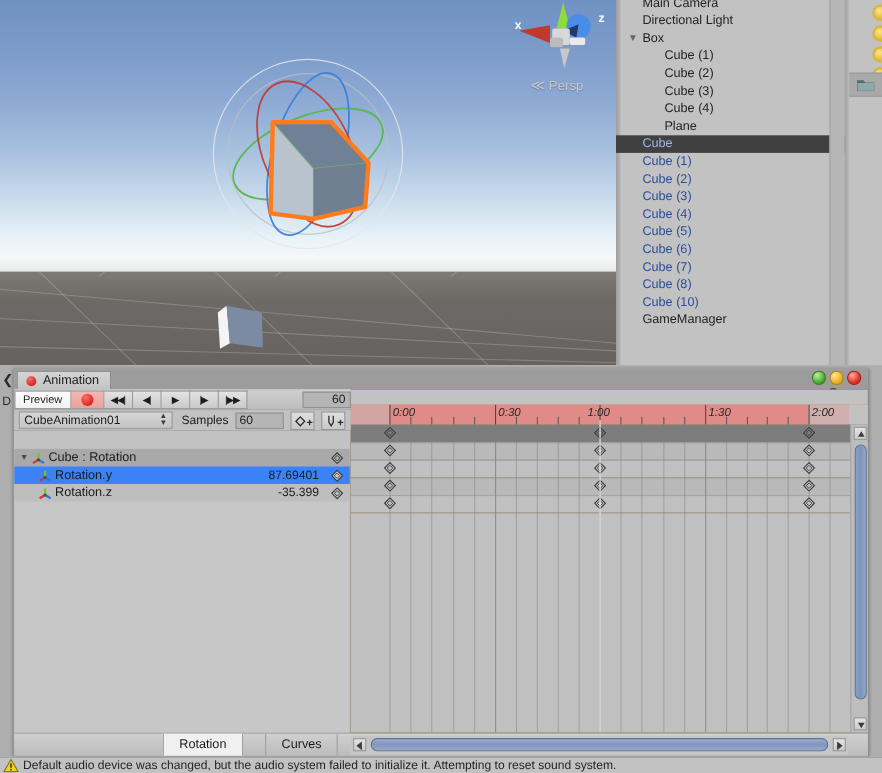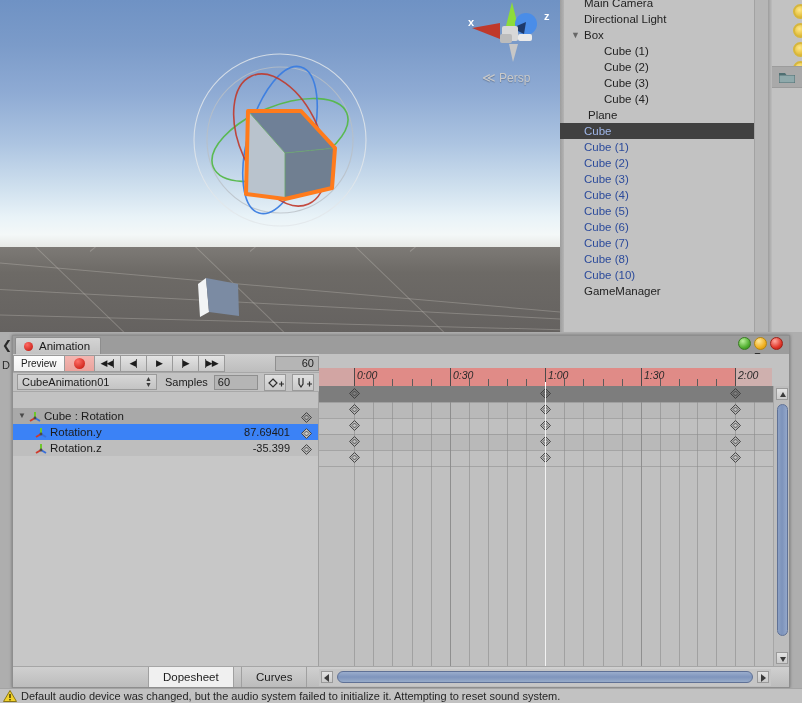--- a/index.html
+++ b/index.html
@@ -379,21 +379,21 @@
   <div id="hierarchy">
     <div class="h-left-border"></div>
     <div id="hierarchy-rows" style="padding-top: 0px; margin-top: -5px;">
         <div class="hrow" style="padding-left: 24px;"><span class="hlabel">Main Camera</span></div>
         <div class="hrow" style="padding-left: 24px;"><span class="hlabel">Directional Light</span></div>
         <div class="hrow" style="padding-left: 11px;"><span class="foldout">▼</span><span class="hlabel">Box</span></div>
         <div class="hrow" style="padding-left: 44px;"><span class="hlabel">Cube (1)</span></div>
         <div class="hrow" style="padding-left: 44px;"><span class="hlabel">Cube (2)</span></div>
         <div class="hrow" style="padding-left: 44px;"><span class="hlabel">Cube (3)</span></div>
         <div class="hrow" style="padding-left: 44px;"><span class="hlabel">Cube (4)</span></div>
-        <div class="hrow" style="padding-left: 28px;"><span class="hlabel">Plane</span></div>
+        <div class="hrow" style="padding-left: 44px;"><span class="hlabel">Plane</span></div>
         <div class="hrow prefab selected" style="padding-left: 24px;"><span class="hlabel">Cube</span></div>
         <div class="hrow prefab" style="padding-left: 24px;"><span class="hlabel">Cube (1)</span></div>
         <div class="hrow prefab" style="padding-left: 24px;"><span class="hlabel">Cube (2)</span></div>
         <div class="hrow prefab" style="padding-left: 24px;"><span class="hlabel">Cube (3)</span></div>
         <div class="hrow prefab" style="padding-left: 24px;"><span class="hlabel">Cube (4)</span></div>
         <div class="hrow prefab" style="padding-left: 24px;"><span class="hlabel">Cube (5)</span></div>
         <div class="hrow prefab" style="padding-left: 24px;"><span class="hlabel">Cube (6)</span></div>
         <div class="hrow prefab" style="padding-left: 24px;"><span class="hlabel">Cube (7)</span></div>
         <div class="hrow prefab" style="padding-left: 24px;"><span class="hlabel">Cube (8)</span></div>
         <div class="hrow prefab" style="padding-left: 24px;"><span class="hlabel">Cube (10)</span></div>
@@ -545,21 +545,21 @@
       <div id="time-ruler">
         <div id="ruler-pre"></div>
         <div id="ruler-range"></div>
         <div id="ruler-post"></div>
         <div id="ruler-ticks">
             <div class="tick-major" style="left: 35px;"></div>
             <div class="tick-label" style="left: 35px;">0:00</div>
             <div class="tick-major" style="left: 131px;"></div>
             <div class="tick-label" style="left: 131px;">0:30</div>
             <div class="tick-major" style="left: 226px;"></div>
-            <div class="tick-label" style="left: 226px; text-align: center;">1:00</div>
+            <div class="tick-label" style="left: 212px; text-align: center;">1:00</div>
             <div class="tick-major" style="left: 322px;"></div>
             <div class="tick-label" style="left: 322px;">1:30</div>
             <div class="tick-major" style="left: 416px;"></div>
             <div class="tick-label" style="left: 416px;">2:00</div>
             <div class="tick-minor" style="left: 54px;"></div>
             <div class="tick-minor" style="left: 73px;"></div>
             <div class="tick-minor" style="left: 93px;"></div>
             <div class="tick-minor" style="left: 112px;"></div>
             <div class="tick-minor" style="left: 150px;"></div>
             <div class="tick-minor" style="left: 169px;"></div>
@@ -718,21 +718,21 @@
             <span class="ar"></span>
           </div>
         <div id="vs-thumb"></div>
         <div class="vs-arrow down">
             <span class="ar"></span>
           </div>
       </div>
     </div>
 
     <div id="anim-bottom">
-      <div class="bottom-tab" id="tab-dopesheet">Dopesheet</div>
+      <div class="bottom-tab" id="tab-dopesheet">Rotation</div>
       <div class="bottom-tab" id="tab-curves">Curves</div>
       <div id="hscroll">
         <div class="hs-arrow left">
             <span class="ar"></span>
           </div>
         <div id="hs-thumb"></div>
         <div class="hs-arrow right">
             <span class="ar"></span>
           </div>
       </div>

